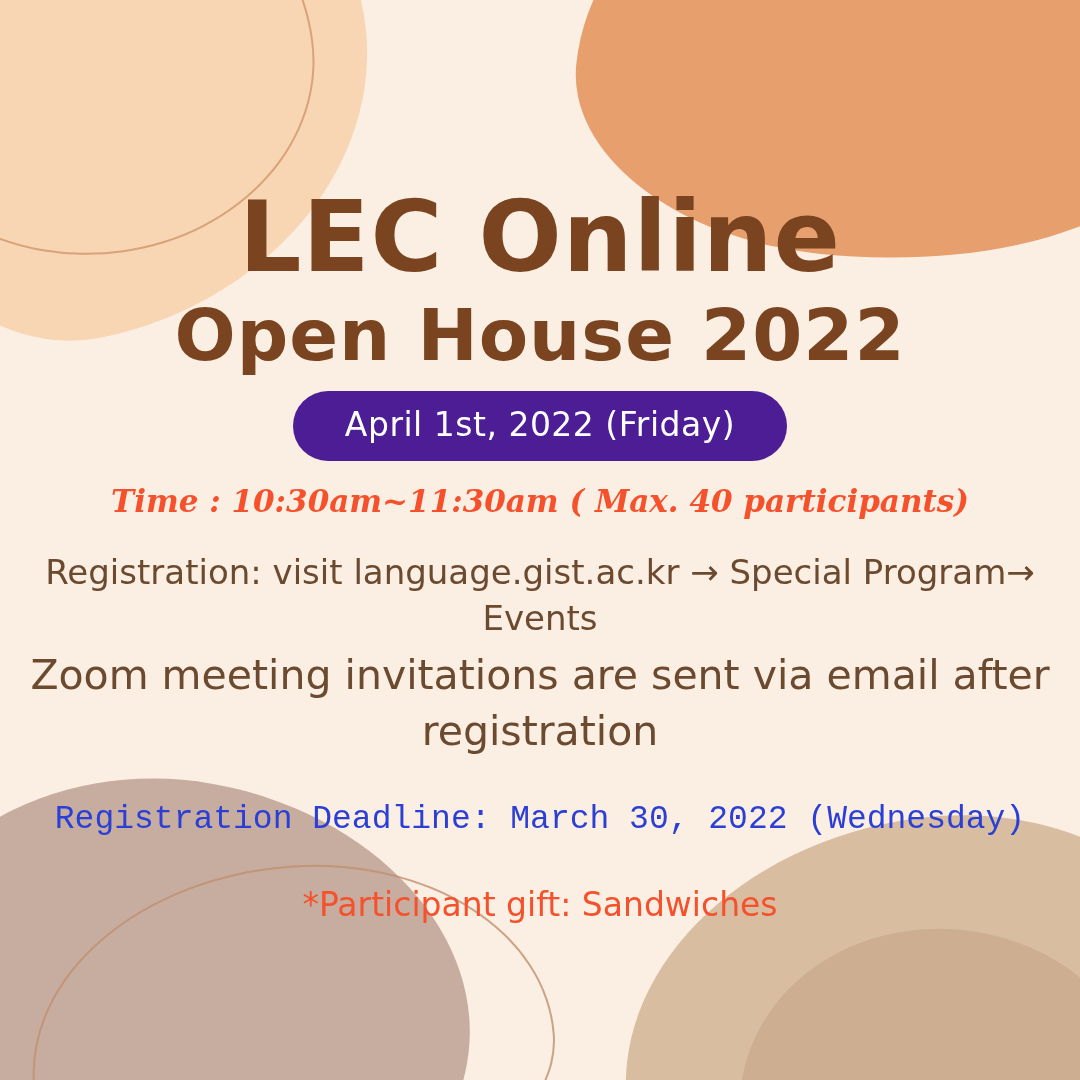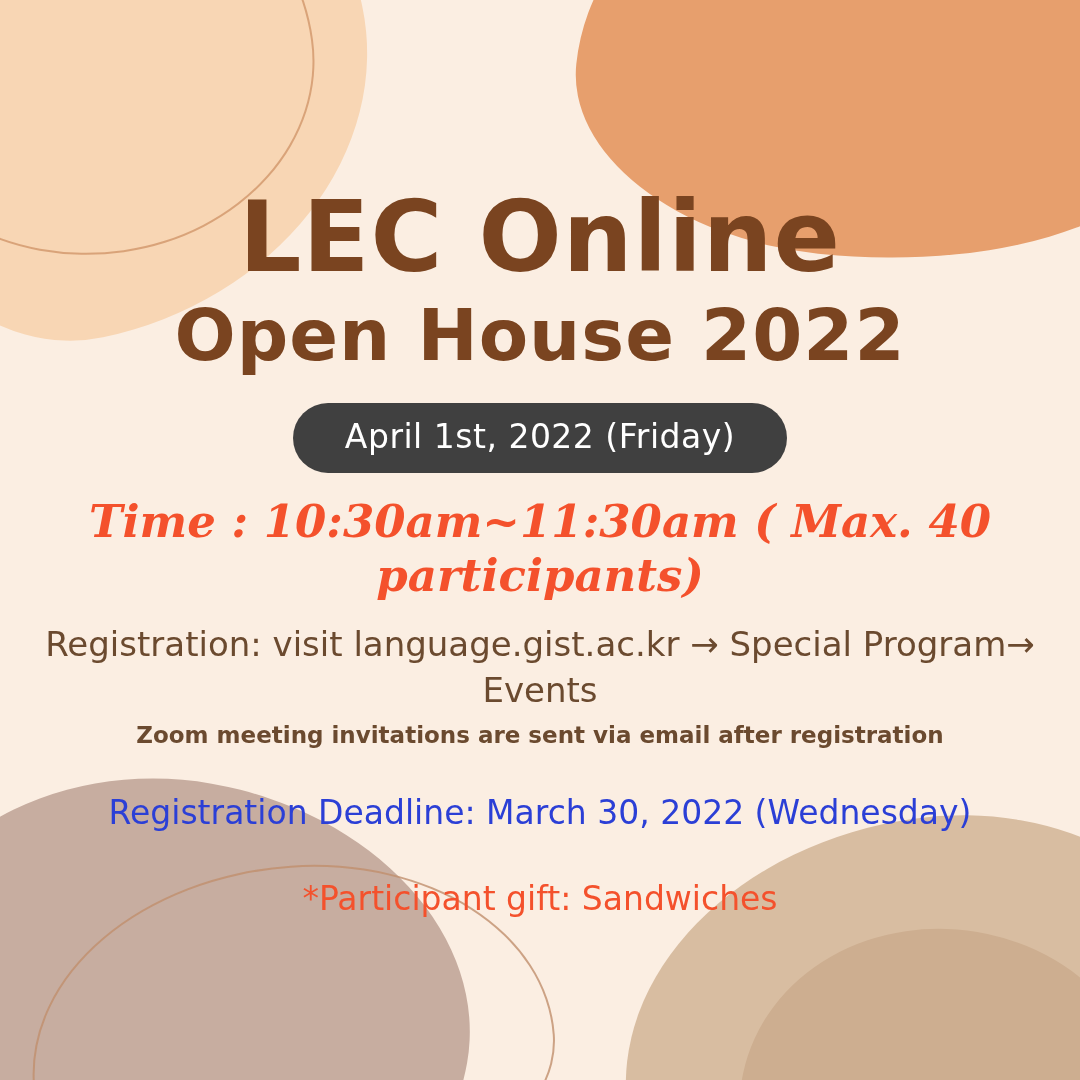--- a/index.html
+++ b/index.html
@@ -127,60 +127,60 @@
   .title-line1 {
     font-size: 98px;
   }
   .title-line2 {
     font-size: 72px;
     margin-top: 6px;
   }
 
   .date-pill {
     display: inline-block;
-    margin-top: 28px;
-    background: #404040;
+    margin-top: 16px;
+    background: #4c1d95;
     color: #ffffff;
     font-size: 33px;
     padding: 14px 52px 17px 52px;
     border-radius: 40px;
     letter-spacing: .5px;
   }
 
   .info-block {
     margin-top: 22px;
     color: #f4512c;
     font-family: "DejaVu Serif", serif;
     font-style: italic;
     font-weight: bold;
     line-height: 1.22;
   }
   .info-line {
-    font-size: 45px;
+    font-size: 31px;
     letter-spacing: 0px;
   }
 
   .reg-block {
-    margin-top: 18px;
+    margin-top: 30px;
     color: #6b4a2f;
     line-height: 1.35;
   }
   .reg-line1 {
     font-size: 34px;
   }
   .reg-line2 {
-    font-size: 23px;
+    font-size: 41px;
     margin-top: 6px;
-    font-weight: bold;
   }
 
   .deadline {
     margin-top: 42px;
     color: #2b3fd6;
     font-size: 33px;
+    font-family: Liberation Mono, monospace;
   }
 
   .gift-block {
     margin-top: 44px;
     line-height: 1.4;
   }
   .gift-line1 {
     color: #f4512c;
     font-size: 33px;
   }

